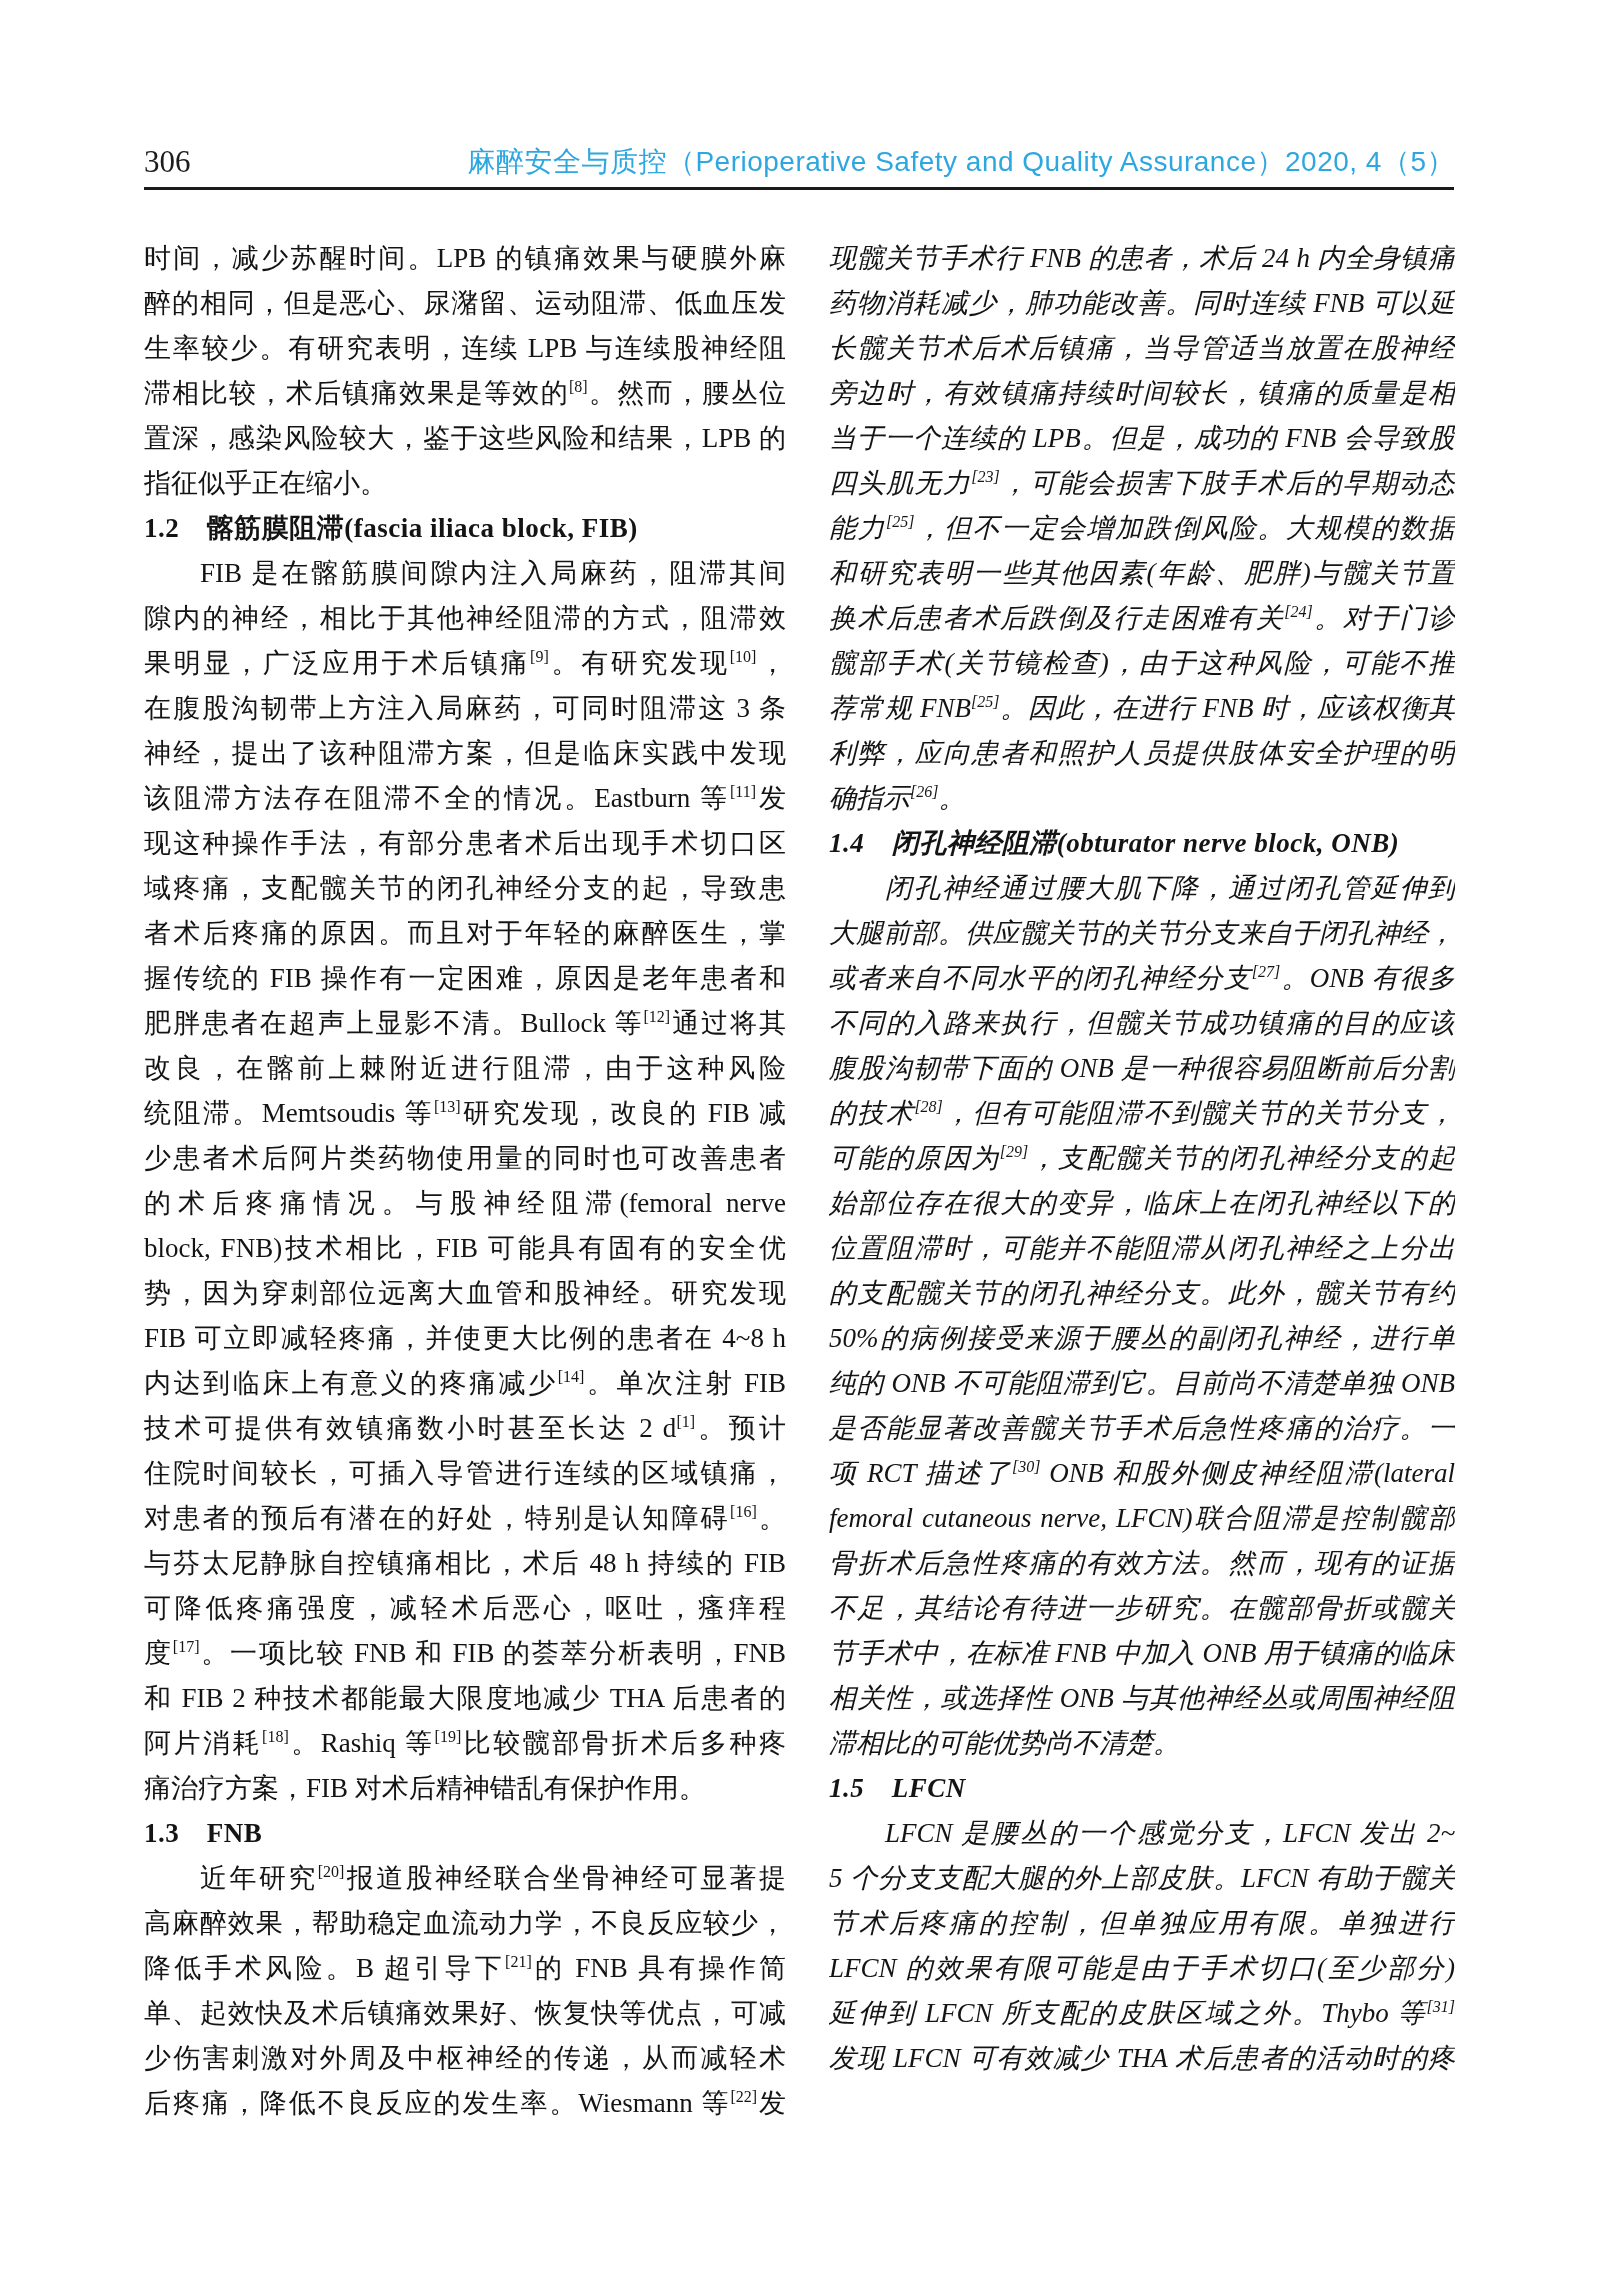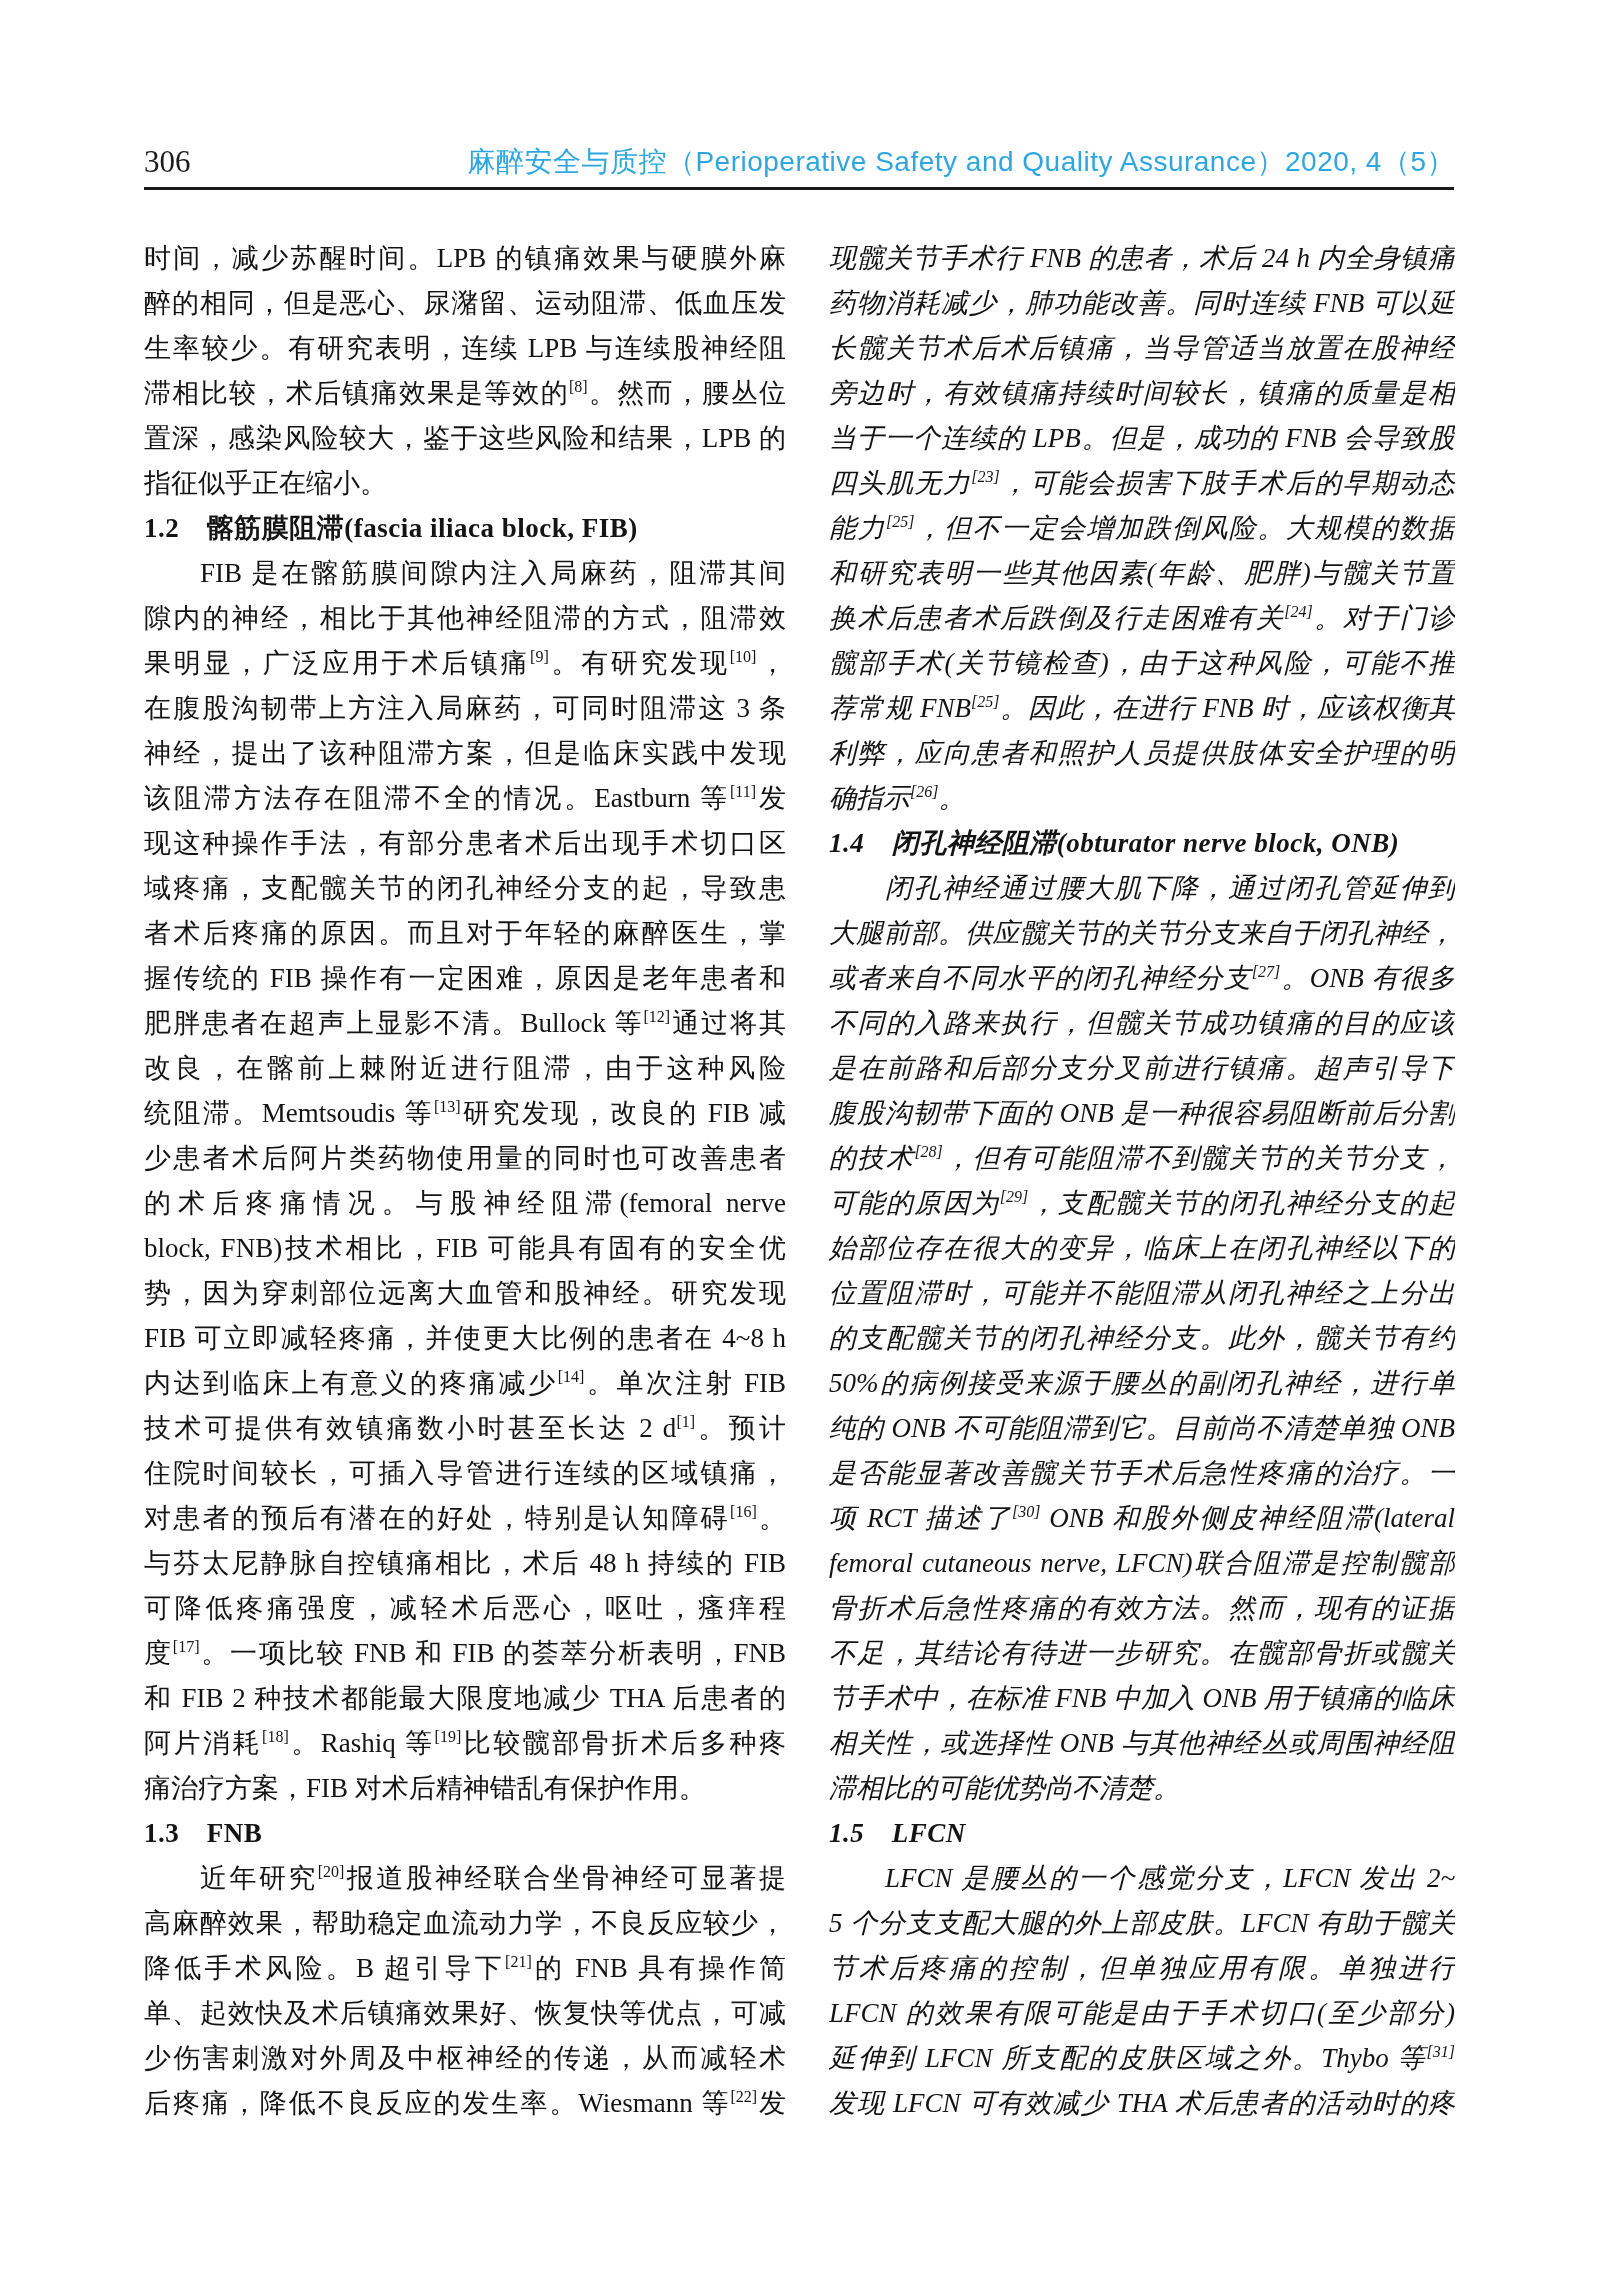--- a/index.html
+++ b/index.html
@@ -134,21 +134,20 @@
       <div class="line">换术后患者术后跌倒及行走困难有关<sup>[24]</sup>。对于门诊</div>
       <div class="line">髋部手术(关节镜检查)，由于这种风险，可能不推</div>
       <div class="line">荐常规 FNB<sup>[25]</sup>。因此，在进行 FNB 时，应该权衡其</div>
       <div class="line">利弊，应向患者和照护人员提供肢体安全护理的明</div>
       <div class="line end">确指示<sup>[26]</sup>。</div>
       <div class="line heading">1.4　闭孔神经阻滞(obturator nerve block, ONB)</div>
       <div class="line indent">闭孔神经通过腰大肌下降，通过闭孔管延伸到</div>
       <div class="line">大腿前部。供应髋关节的关节分支来自于闭孔神经，</div>
       <div class="line">或者来自不同水平的闭孔神经分支<sup>[27]</sup>。ONB 有很多</div>
       <div class="line">不同的入路来执行，但髋关节成功镇痛的目的应该</div>
-      <div class="line">是在前路和后部分支分叉前进行镇痛。超声引导下</div>
       <div class="line">腹股沟韧带下面的 ONB 是一种很容易阻断前后分割</div>
       <div class="line">的技术<sup>[28]</sup>，但有可能阻滞不到髋关节的关节分支，</div>
       <div class="line">可能的原因为<sup>[29]</sup>，支配髋关节的闭孔神经分支的起</div>
       <div class="line">始部位存在很大的变异，临床上在闭孔神经以下的</div>
       <div class="line">位置阻滞时，可能并不能阻滞从闭孔神经之上分出</div>
       <div class="line">的支配髋关节的闭孔神经分支。此外，髋关节有约</div>
       <div class="line">50%的病例接受来源于腰丛的副闭孔神经，进行单</div>
       <div class="line">纯的 ONB 不可能阻滞到它。目前尚不清楚单独 ONB</div>
       <div class="line">是否能显著改善髋关节手术后急性疼痛的治疗。一</div>
       <div class="line">项 RCT 描述了<sup>[30]</sup> ONB 和股外侧皮神经阻滞(lateral</div>

